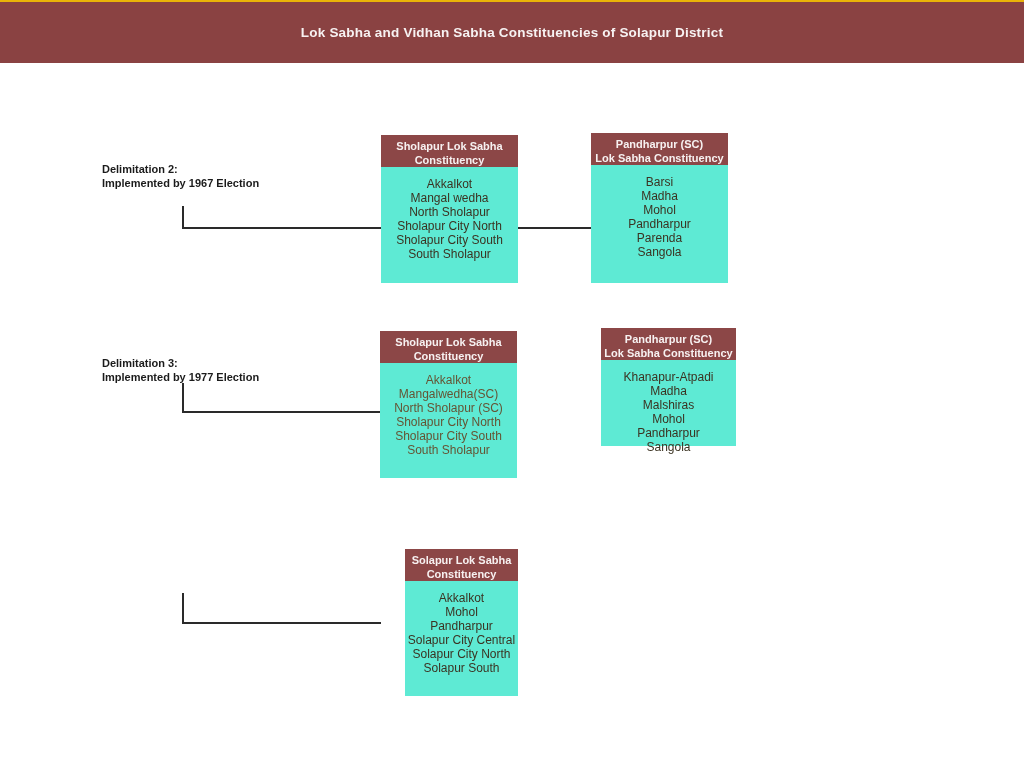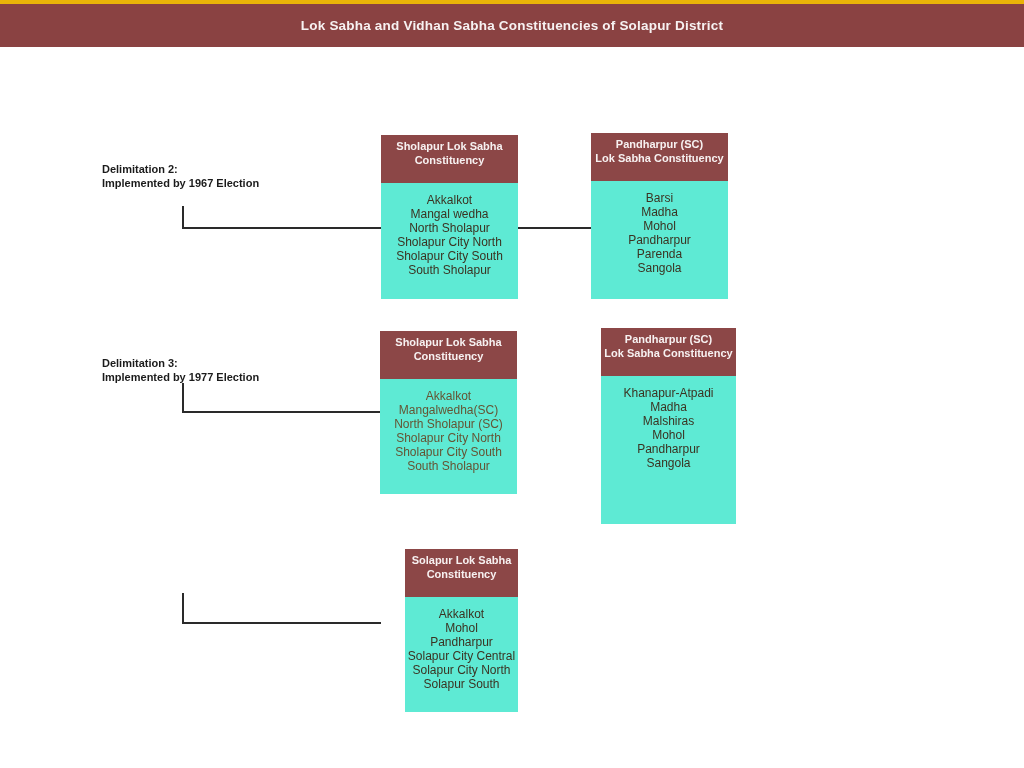--- a/index.html
+++ b/index.html
@@ -11,23 +11,23 @@
     width: 1024px;
     height: 768px;
     background: #ffffff;
     overflow: hidden;
   }
 
   
   .titlebar {
     position: absolute;
     left: 0; top: 0;
-    width: 1024px; height: 47px;
+    width: 1024px; height: 63px;
     background: #8A4242;
-    border-top: 4px solid #eab308;
+    border-top: 2px solid #eab308;
     display: flex;
     align-items: center;
     justify-content: center;
   }
   .titlebar .title-text {
     color: #f7f2f2;
     font-size: 13.5px;
     font-weight: bold;
     letter-spacing: 0.2px;
   }
@@ -56,21 +56,21 @@
   .box {
     position: absolute;
   }
   .box-header {
     background: #8C4747;
     color: #f7f1f1;
     font-size: 11px;
     font-weight: bold;
     line-height: 14px;
     text-align: center;
-    height: 48px;
+    height: 32px;
     padding-top: 4px;
   }
   .box-body {
     background: #5eead4;
     color: #3B3322;
     font-size: 12px;
     line-height: 14px;
     text-align: center;
     padding-top: 10px;
   }
@@ -146,21 +146,21 @@
       <div class="item">Sholapur City South</div>
       <div class="item">South Sholapur</div>
     </div>
   </div>
 
   <div class="box" style="left:601px; top:328px; width:135px;">
     <div class="box-header">
       <div>Pandharpur (SC)</div>
       <div>Lok Sabha Constituency</div>
     </div>
-    <div class="box-body" style="height:148px;">
+    <div class="box-body" style="height:86px;">
       <div class="item">Khanapur-Atpadi</div>
       <div class="item">Madha</div>
       <div class="item">Malshiras</div>
       <div class="item">Mohol</div>
       <div class="item">Pandharpur</div>
       <div class="item">Sangola</div>
     </div>
   </div>
 
 

